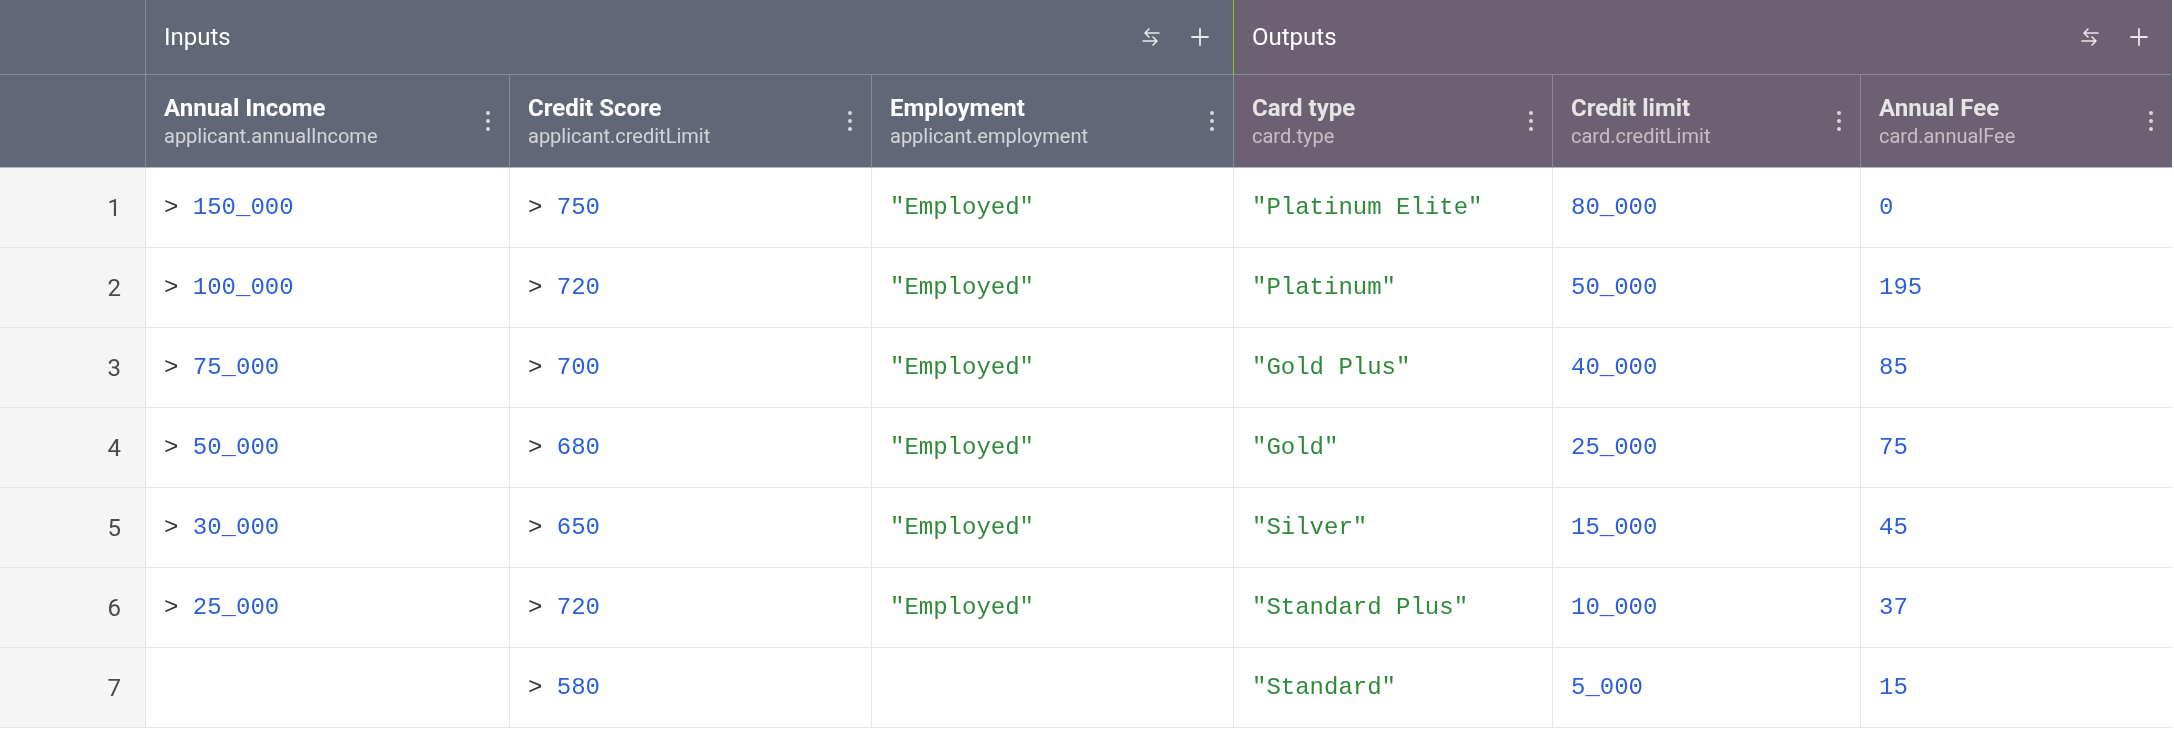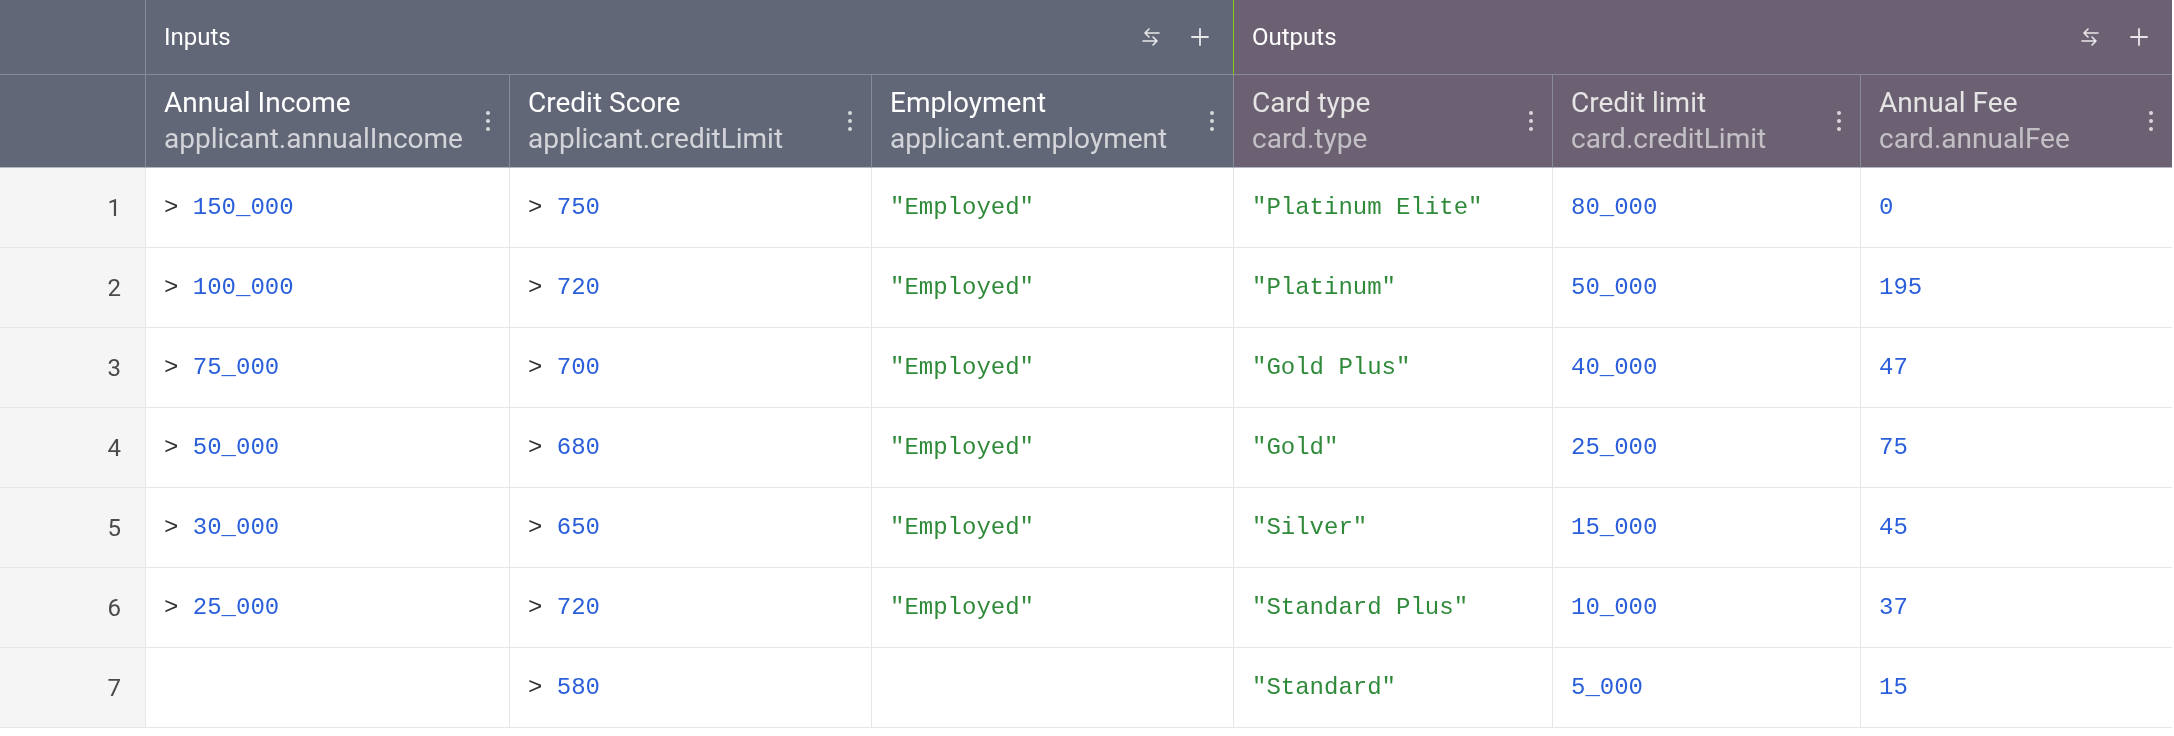--- a/index.html
+++ b/index.html
@@ -12,22 +12,22 @@
   .section-outputs { grid-column: 5 / 8; background:#6c6172; color:#fff; display:flex; align-items:center; justify-content:space-between; padding:0 22px 0 18px; border-bottom:1px solid #868b97; height:75px; }
   .section-label { font-size:24px; font-weight:400; }
   .section-actions { display:flex; gap:26px; align-items:center; opacity:0.85; }
   .section-actions span { cursor:pointer; }
   
   .colhead-corner { background:#616776; border-right:1px solid #868b97; border-bottom:1px solid #b6b9c2; height:93px; }
   .colhead { display:flex; align-items:center; justify-content:space-between; padding:0 14px 0 18px; height:93px; border-bottom:1px solid #b6b9c2; border-right:1px solid #868b97; }
   .colhead.in { background:#616776; color:#fff; }
   .colhead.out { background:#6c6172; color:#e5e5e5; }
   .colhead-text { display:flex; flex-direction:column; gap:2px; }
-  .colhead-title { font-size:28px; font-weight:400; line-height:1.2; }
-  .colhead-path { font-size:28px; opacity:0.72; line-height:1.2; }
+  .colhead-title { font-size:24px; font-weight:700; line-height:1.2; }
+  .colhead-path { font-size:20px; opacity:0.72; line-height:1.2; }
   .colhead-menu { opacity:0.75; cursor:pointer; padding:0 4px; }
   
   .rownum { background:#f5f5f6; color:#4a4a4a; font-size:24px; display:flex; align-items:center; justify-content:flex-end; padding-right:24px; height:80px; border-bottom:1px solid #e6e6e8; border-right:1px solid #e6e6e8; }
   .cell { background:#fff; height:80px; display:flex; align-items:center; padding:0 18px; border-bottom:1px solid #e6e6e8; border-right:1px solid #e6e6e8; font-size:24px; white-space:pre; }
   .op { color:#333; }
   .num { color:#2b5fd9; }
   .str { color:#2f8a3a; }
   svg { display:block; }
 </style>
 </head>
@@ -165,21 +165,21 @@
   <div class="cell mono"><span class="str">"Platinum"</span></div>
   <div class="cell mono"><span class="num">50_000</span></div>
   <div class="cell mono" style="border-right:none"><span class="num">195</span></div>
 
   <div class="rownum">3</div>
   <div class="cell mono"><span class="op">&gt; </span><span class="num">75_000</span></div>
   <div class="cell mono"><span class="op">&gt; </span><span class="num">700</span></div>
   <div class="cell mono"><span class="str">"Employed"</span></div>
   <div class="cell mono"><span class="str">"Gold Plus"</span></div>
   <div class="cell mono"><span class="num">40_000</span></div>
-  <div class="cell mono" style="border-right:none"><span class="num">47</span></div>
+  <div class="cell mono" style="border-right:none"><span class="num">85</span></div>
 
   <div class="rownum">4</div>
   <div class="cell mono"><span class="op">&gt; </span><span class="num">50_000</span></div>
   <div class="cell mono"><span class="op">&gt; </span><span class="num">680</span></div>
   <div class="cell mono"><span class="str">"Employed"</span></div>
   <div class="cell mono"><span class="str">"Gold"</span></div>
   <div class="cell mono"><span class="num">25_000</span></div>
   <div class="cell mono" style="border-right:none"><span class="num">75</span></div>
 
   <div class="rownum">5</div>

